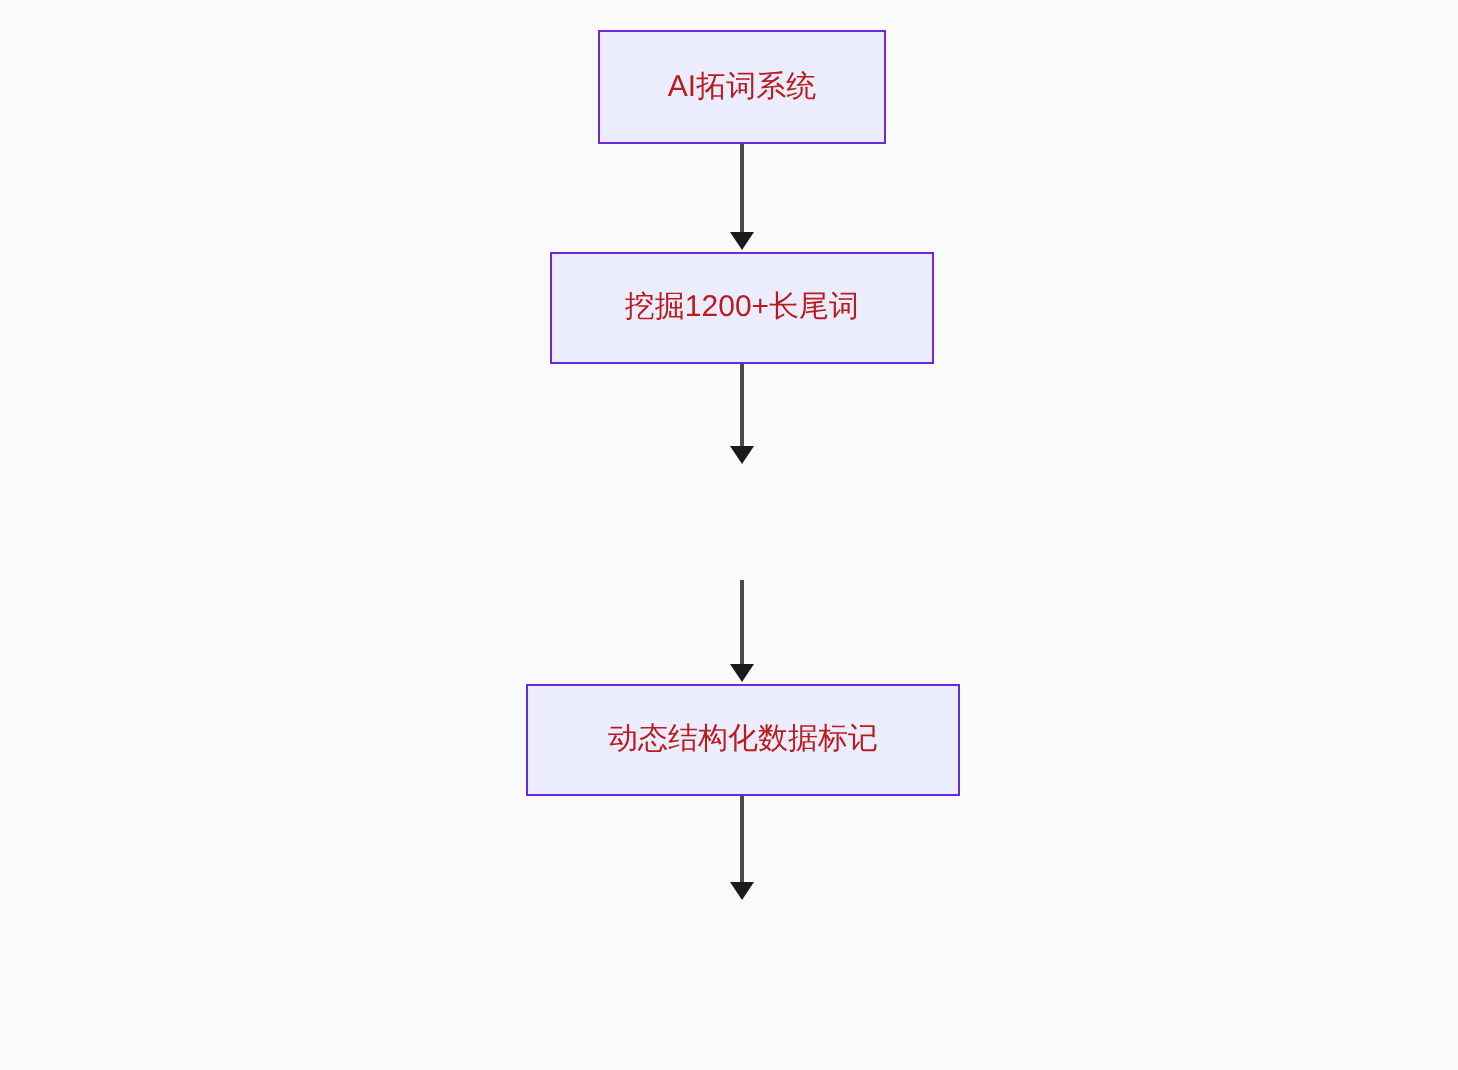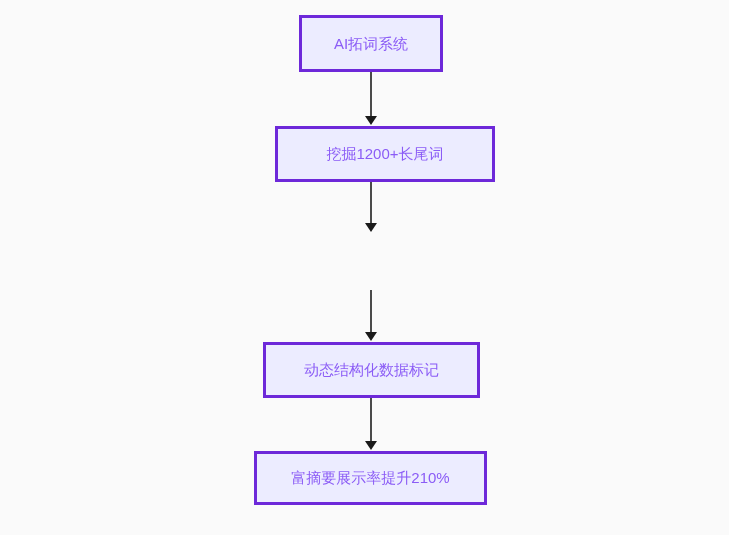--- a/index.html
+++ b/index.html
@@ -13,33 +13,33 @@
     position: relative;
     width: 729px;
     height: 535px;
     background: #fafafa;
     overflow: hidden;
   }
 
   .node {
     position: absolute;
     background: #ECECFF;
-    border: 3px solid #6d28d9;
-    color: #8b5cf6;
+    border: 1px solid #6d28d9;
+    color: #b91c1c;
     font-size: 15px;
     display: flex;
     align-items: center;
     justify-content: center;
     text-align: center;
     line-height: 1.2;
   }
 
   
   #node-A { left: 299px; top: 15px;  width: 144px; height: 57px; }
-  #node-B { left: 275px; top: 126px; width: 220px; height: 56px; }
+  #node-B { left: 275px; top: 126px; width: 192px; height: 56px; }
   #node-C { left: 260px; top: 233px; width: 223px; height: 57px; }
   #node-D { left: 263px; top: 342px; width: 217px; height: 56px; text-align: center; }
   #node-E { left: 254px; top: 451px; width: 233px; height: 54px; }
 
   .arrow {
     position: absolute;
     left: 365px;           
     width: 12px;
     display: flex;
     flex-direction: column;
@@ -97,17 +97,14 @@
 
   <div class="node" id="node-D">
     <span>动态结构化数据标记</span>
   </div>
 
   <div class="arrow" id="arrow-4">
     <div class="shaft"></div>
     <div class="head"></div>
   </div>
 
-  <div class="node" id="node-E">
-    <span>富摘要展示率提升210%</span>
-  </div>
 
 </div>
 
 </body></html>

